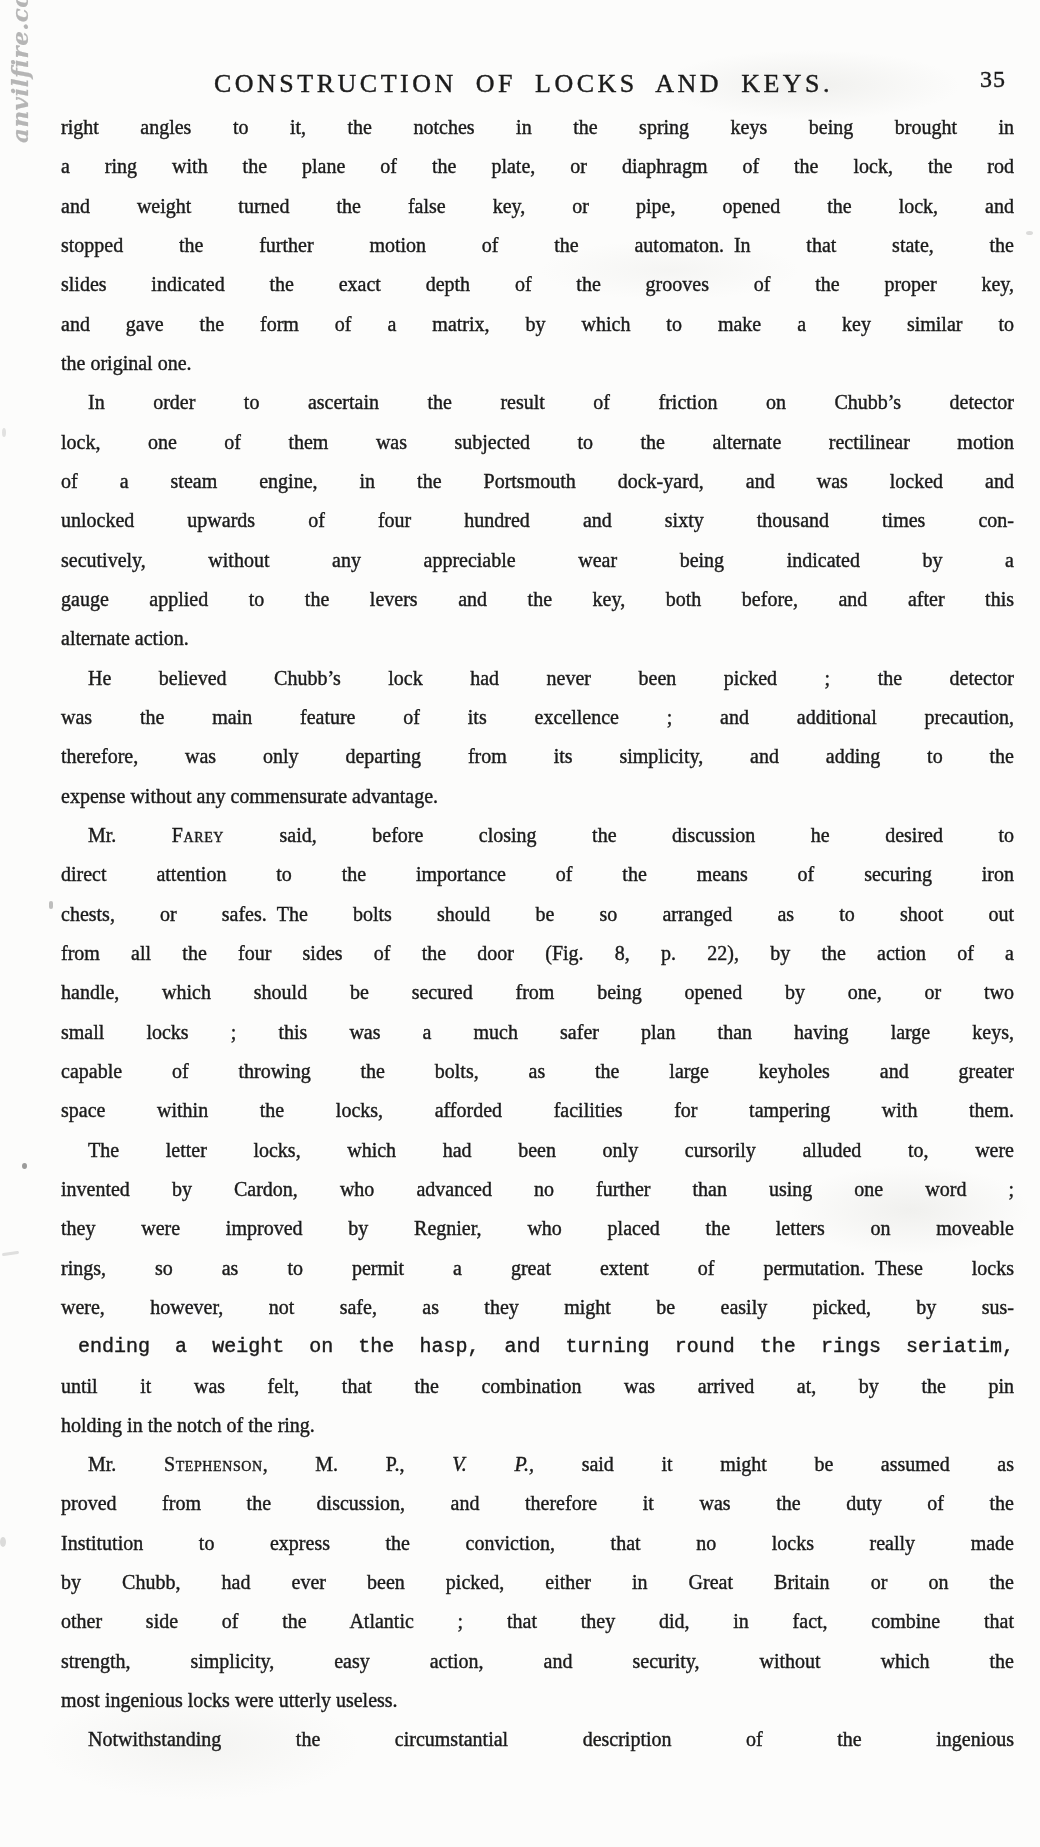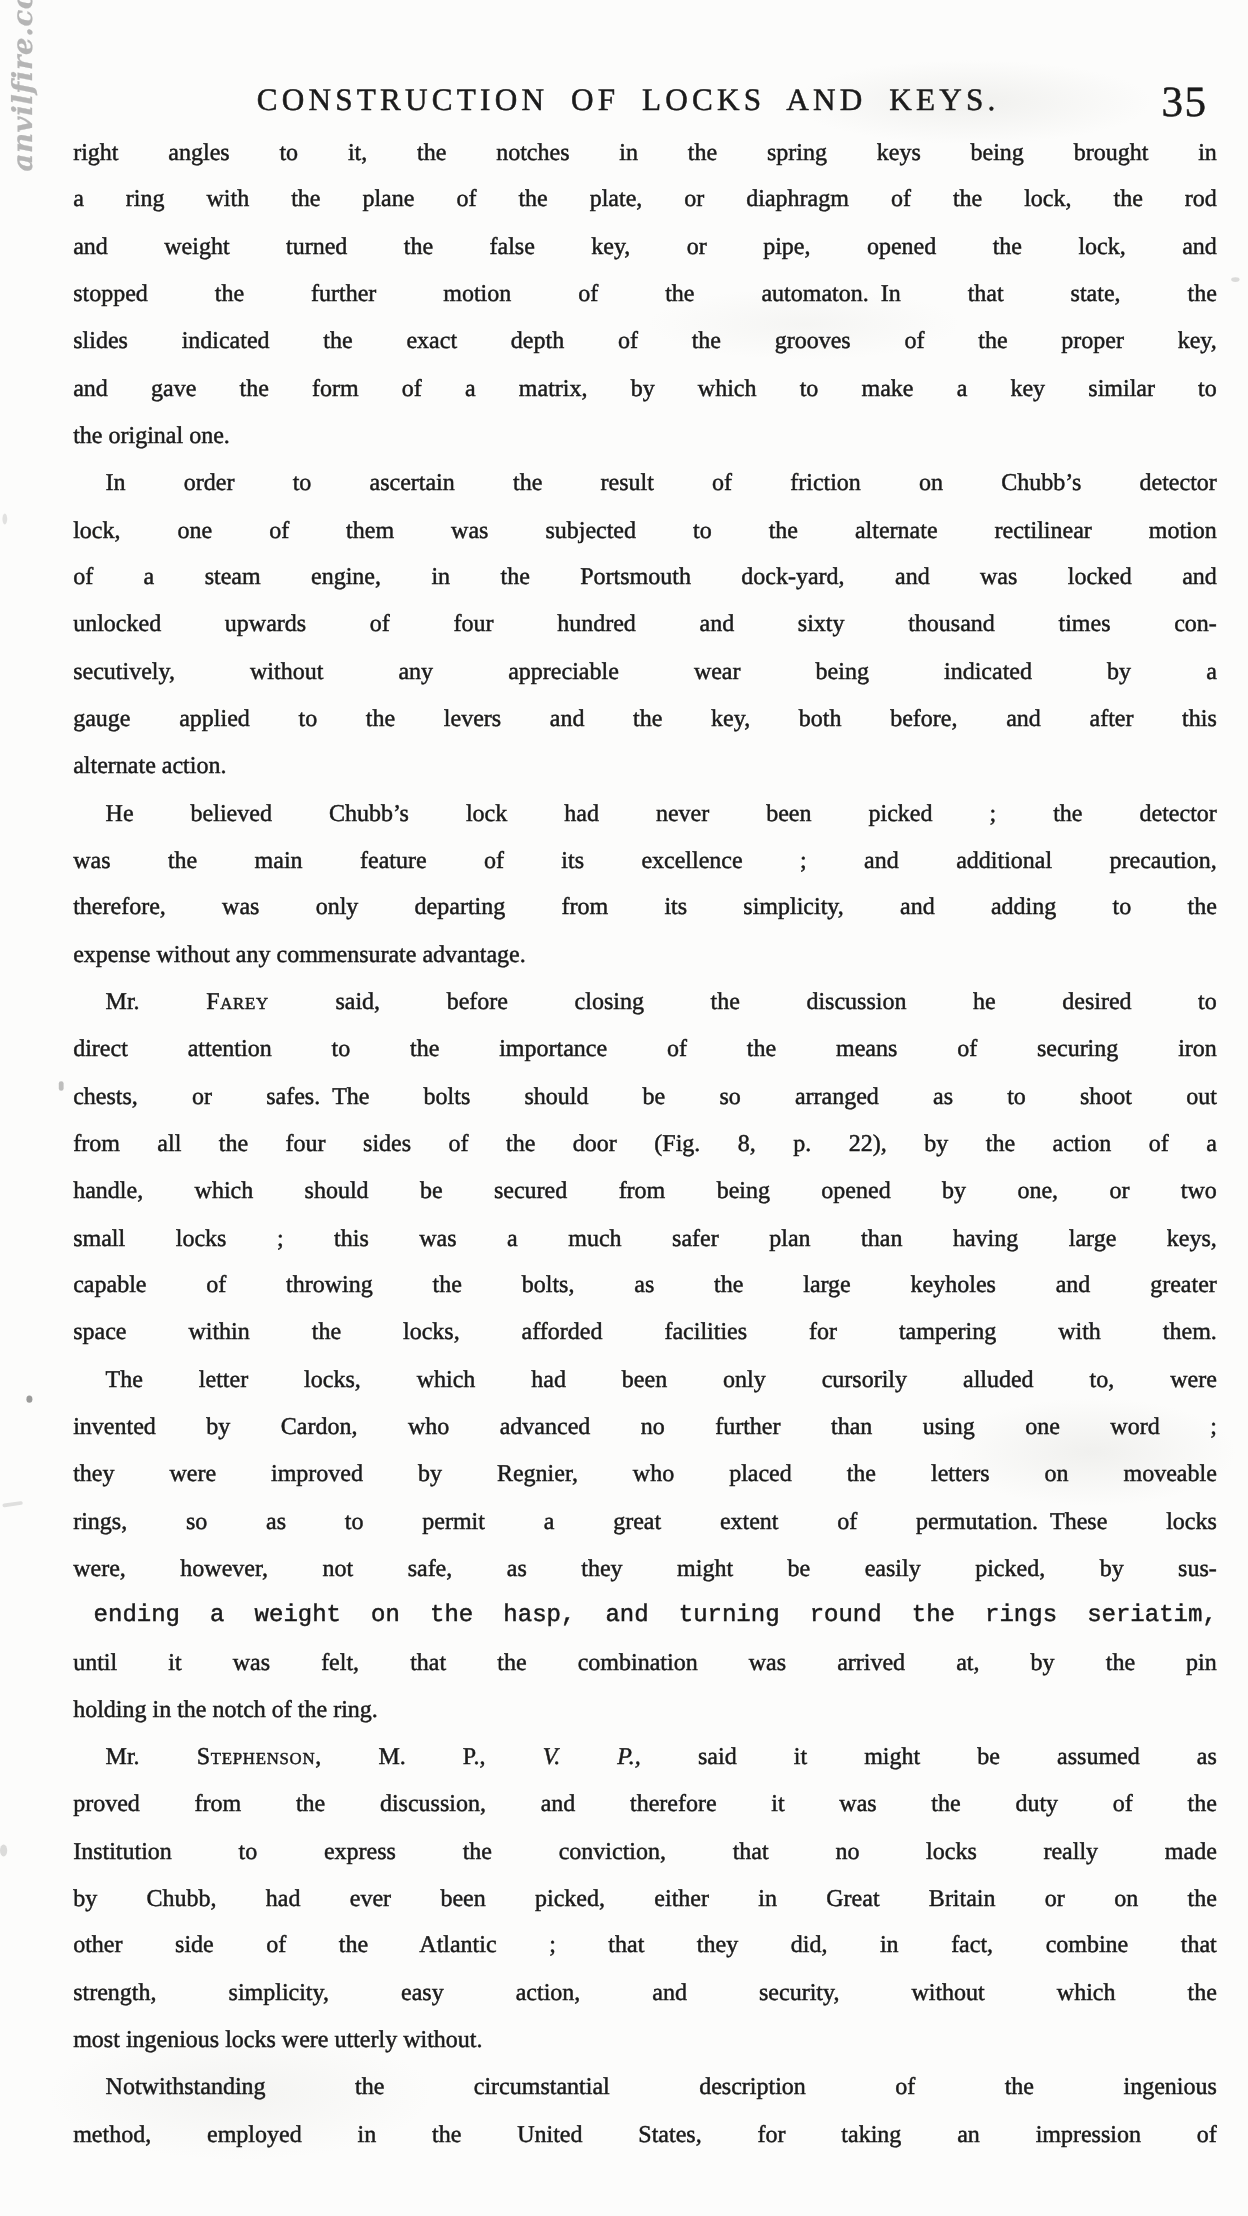--- a/index.html
+++ b/index.html
@@ -49,21 +49,21 @@
   .header-title {
     position: absolute; left: 0; top: 42px; width: 100%;
     text-align: center;
     font-size: 26px;
     letter-spacing: 3.5px;
     word-spacing: 9px;
     white-space: nowrap;
   }
   .page-number {
     position: absolute; right: -6px; top: 40px;
-    font-size: 36px;
+    font-size: 24px;
     line-height: 1;
     letter-spacing: 1px;
   }
 
   .text-block {
     position: absolute;
     left: 61px; top: 108px; width: 953px;
     font-size: 20px;
   }
   .line {
@@ -139,23 +139,22 @@
       <div class="line"><span>were, however, not safe, as they might be easily picked, by sus-</span></div>
       <div class="line hang"><span>ending a weight on the hasp, and turning round the rings seriatim,</span></div>
       <div class="line"><span>until it was felt, that the combination was arrived at, by the pin</span></div>
       <div class="line last"><span>holding in the notch of the ring.</span></div>
       <div class="line indent"><span>Mr. </span><span class="sc">Stephenson</span><span>, M. P., </span><span class="it">V. P.,</span><span> said it might be assumed as</span></div>
       <div class="line"><span>proved from the discussion, and therefore it was the duty of the</span></div>
       <div class="line"><span>Institution to express the conviction, that no locks really made</span></div>
       <div class="line"><span>by Chubb, had ever been picked, either in Great Britain or on the</span></div>
       <div class="line"><span>other side of the Atlantic ; that they did, in fact, combine that</span></div>
       <div class="line"><span>strength, simplicity, easy action, and security, without which the</span></div>
-      <div class="line last"><span>most ingenious locks were utterly without.</span></div>
+      <div class="line last"><span>most ingenious locks were utterly useless.</span></div>
       <div class="line indent"><span>Notwithstanding the circumstantial description of the ingenious</span></div>
-      <div class="line"><span>method, employed in the United States, for taking an impression of</span></div>
     </div>
 
   <div class="speck s1"></div>
   <div class="speck s2"></div>
   <div class="speck s3"></div>
   <div class="speck s4"></div>
   <div class="speck s5"></div>
   <div class="speck s6"></div>
 
 </div>

